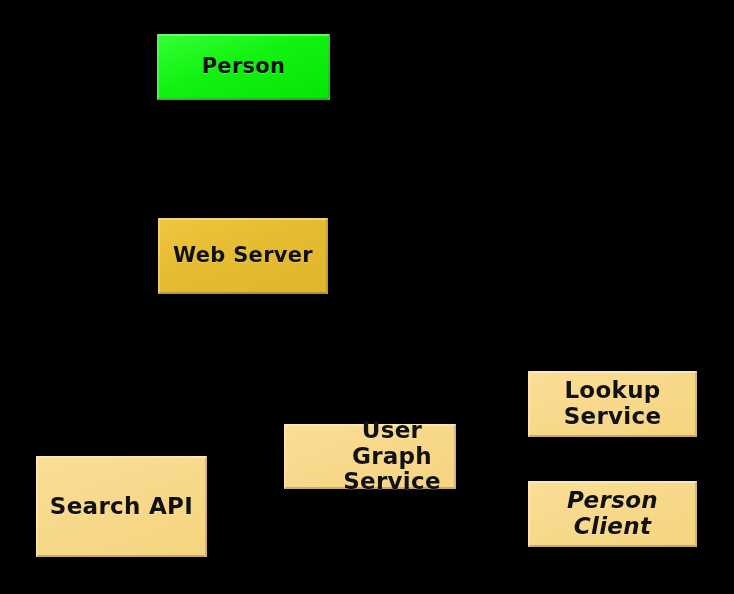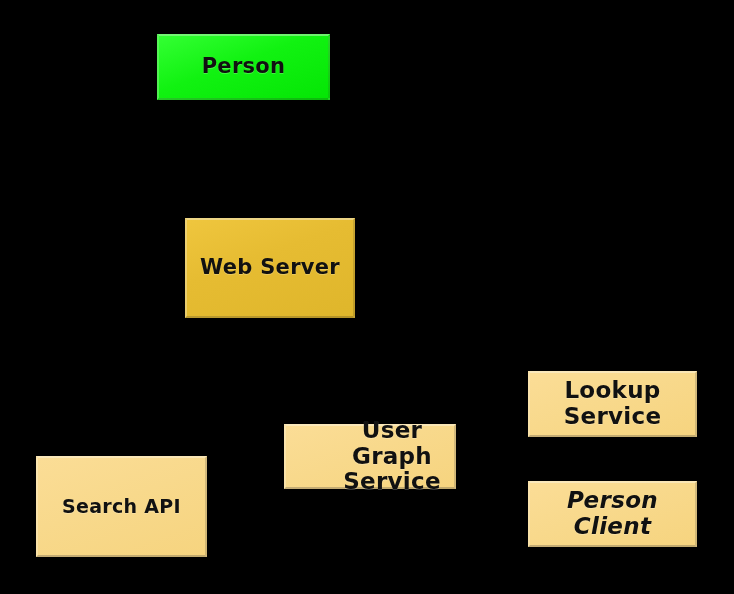--- a/index.html
+++ b/index.html
@@ -44,34 +44,34 @@
     font-size: 21px;
   }
   
   .node-web-server {
     background: linear-gradient(160deg, #efc63e 0%, #e6bc32 40%, #dfb62b 100%);
     font-size: 21px;
   }
   
   .node-service {
     background: linear-gradient(160deg, #fbdd96 0%, #f8d98c 45%, #f6d47f 100%);
-    font-size: 19px;
+    font-size: 23px;
   }
   .node-service.two-line { font-size: 23px; }
 </style>
 </head>
 <body>
 
 <div id="canvas">
 
   <div class="node node-client" style="left:157px; top:34px; width:173px; height:66px;">
     <span class="label">Person</span>
   </div>
 
-  <div class="node node-web-server" style="left:158px; top:218px; width:170px; height:100px;margin-left:27px;">
+  <div class="node node-web-server" style="left:158px; top:218px; width:170px; height:76px;">
     <span class="label">Web Server</span>
   </div>
 
   <div class="node node-service two-line" style="left:528px; top:371px; width:169px; height:66px;">
     <span class="label"><span>Lookup</span><br><span>Service</span></span>
   </div>
 
   <div class="node node-service two-line" style="left:284px; top:424px; width:172px; height:65px;padding-left:44px;">
     <span class="label"><span>User Graph</span><br><span>Service</span></span>
   </div>

